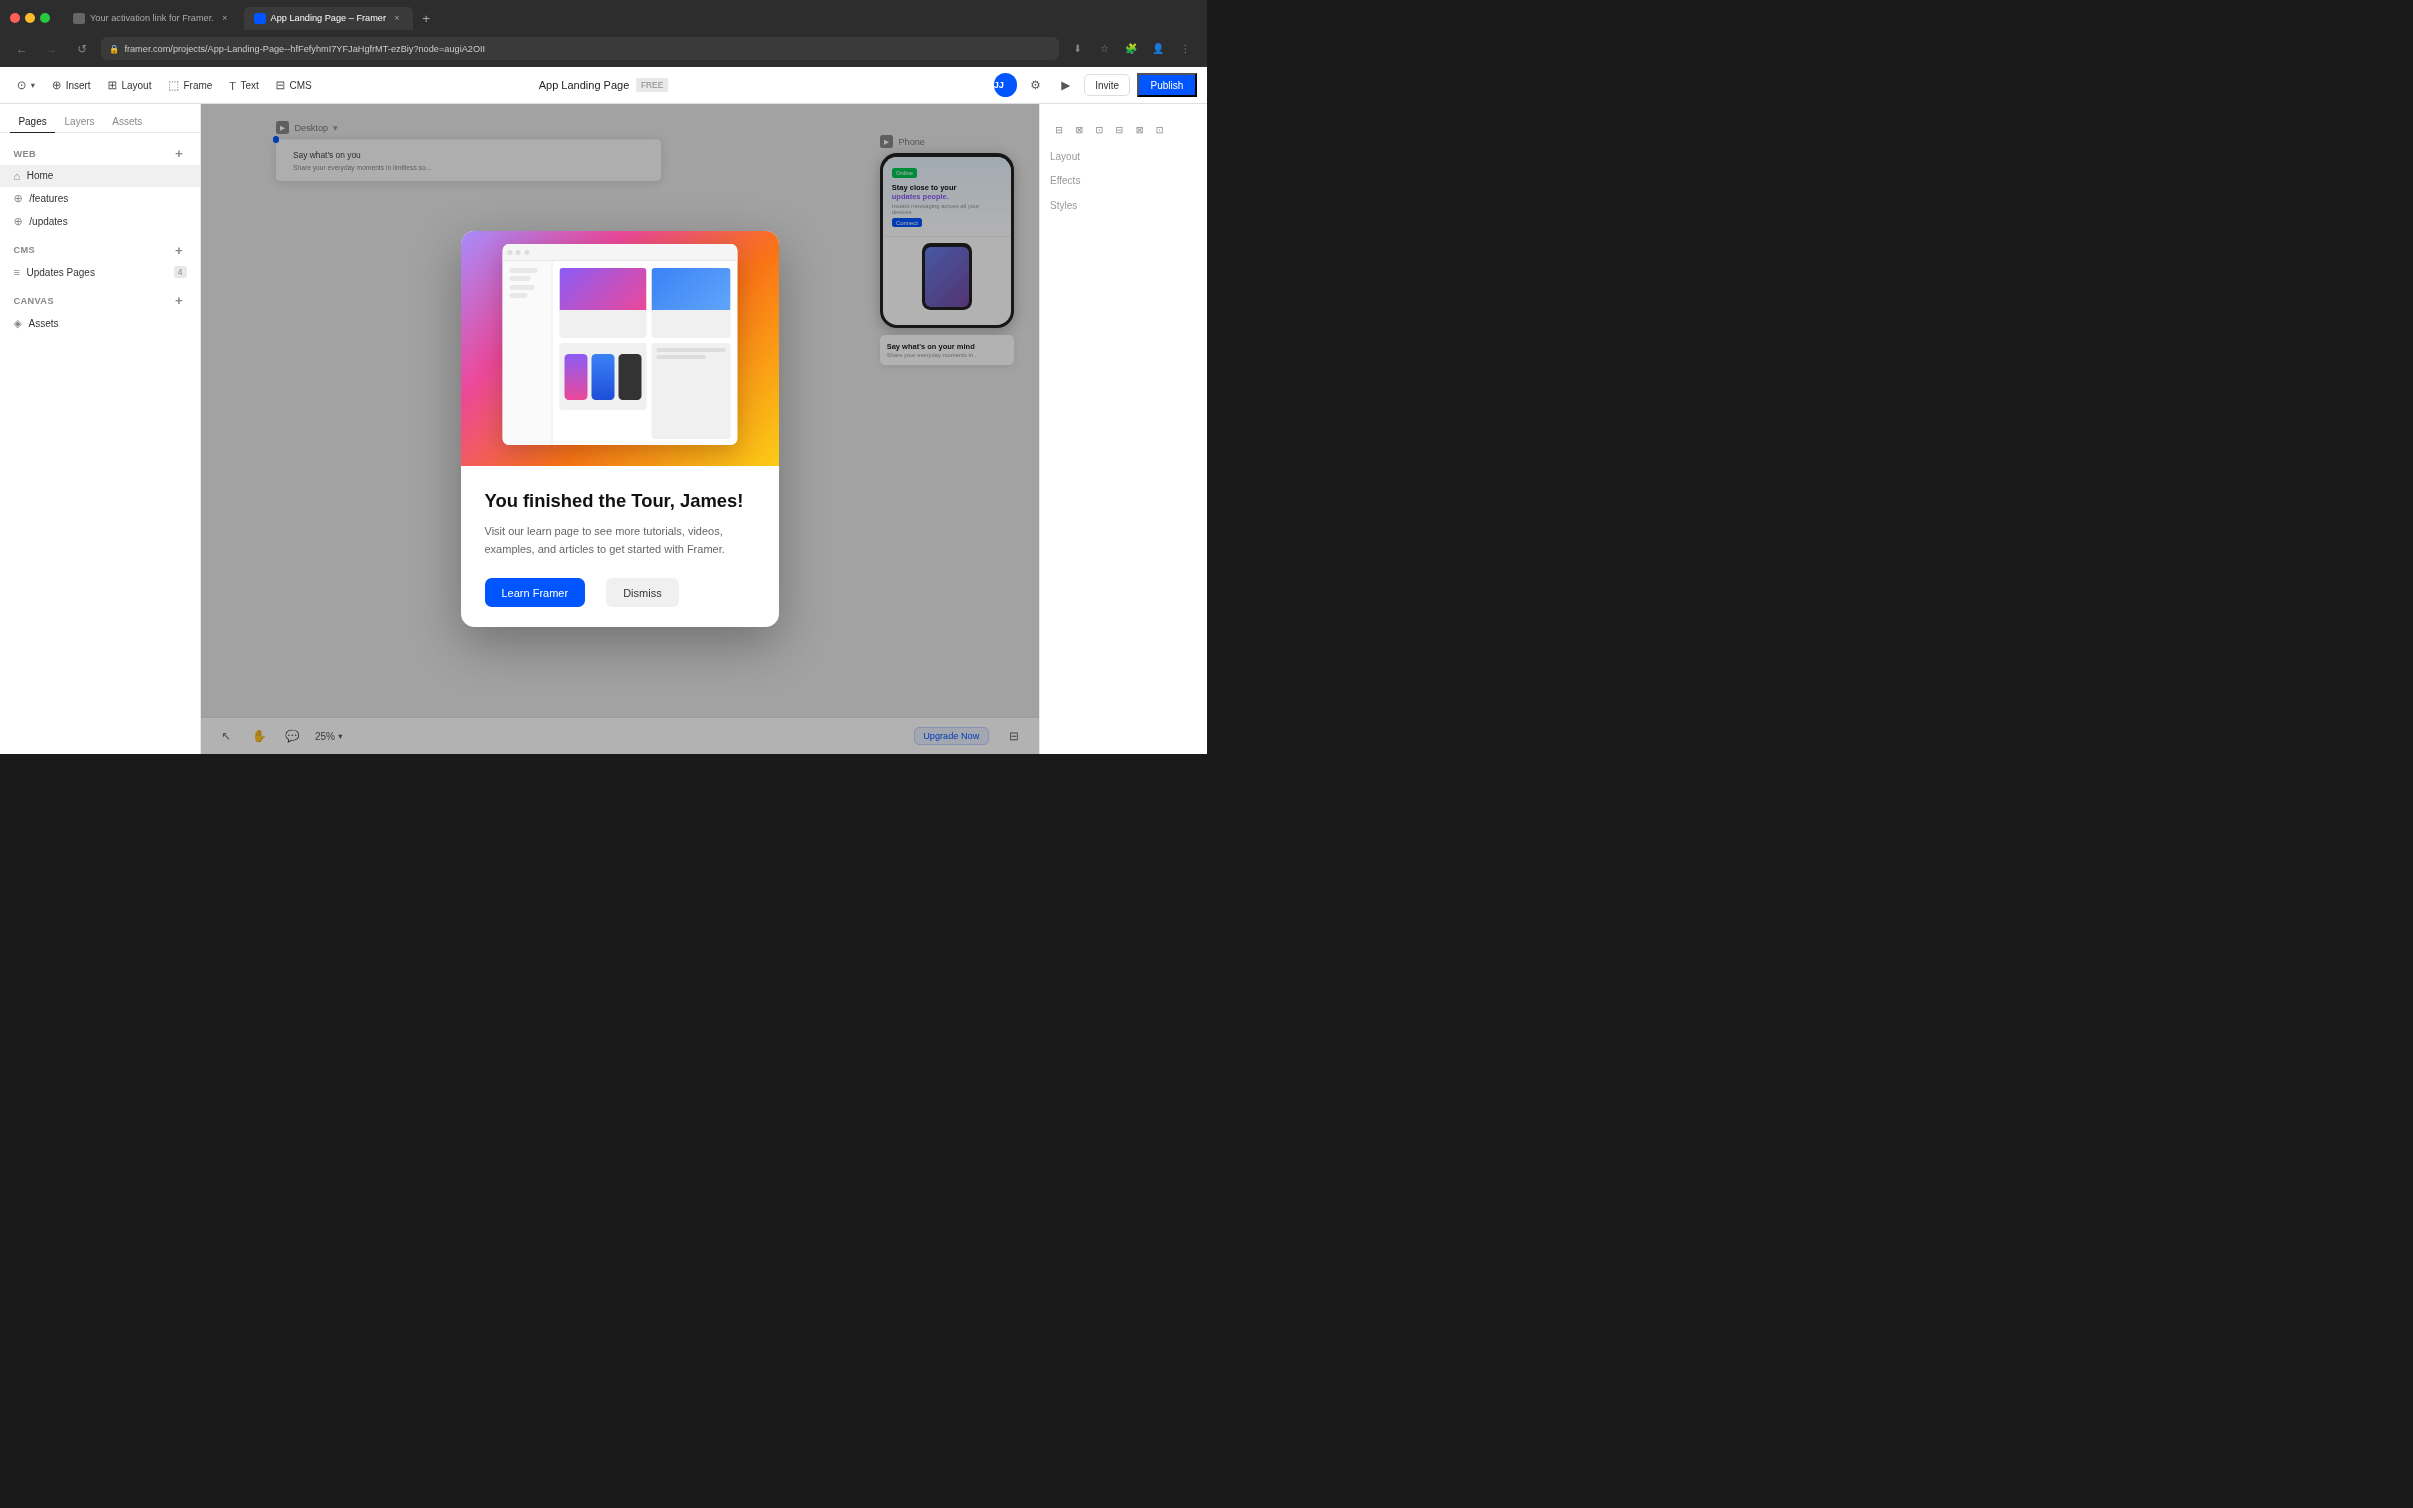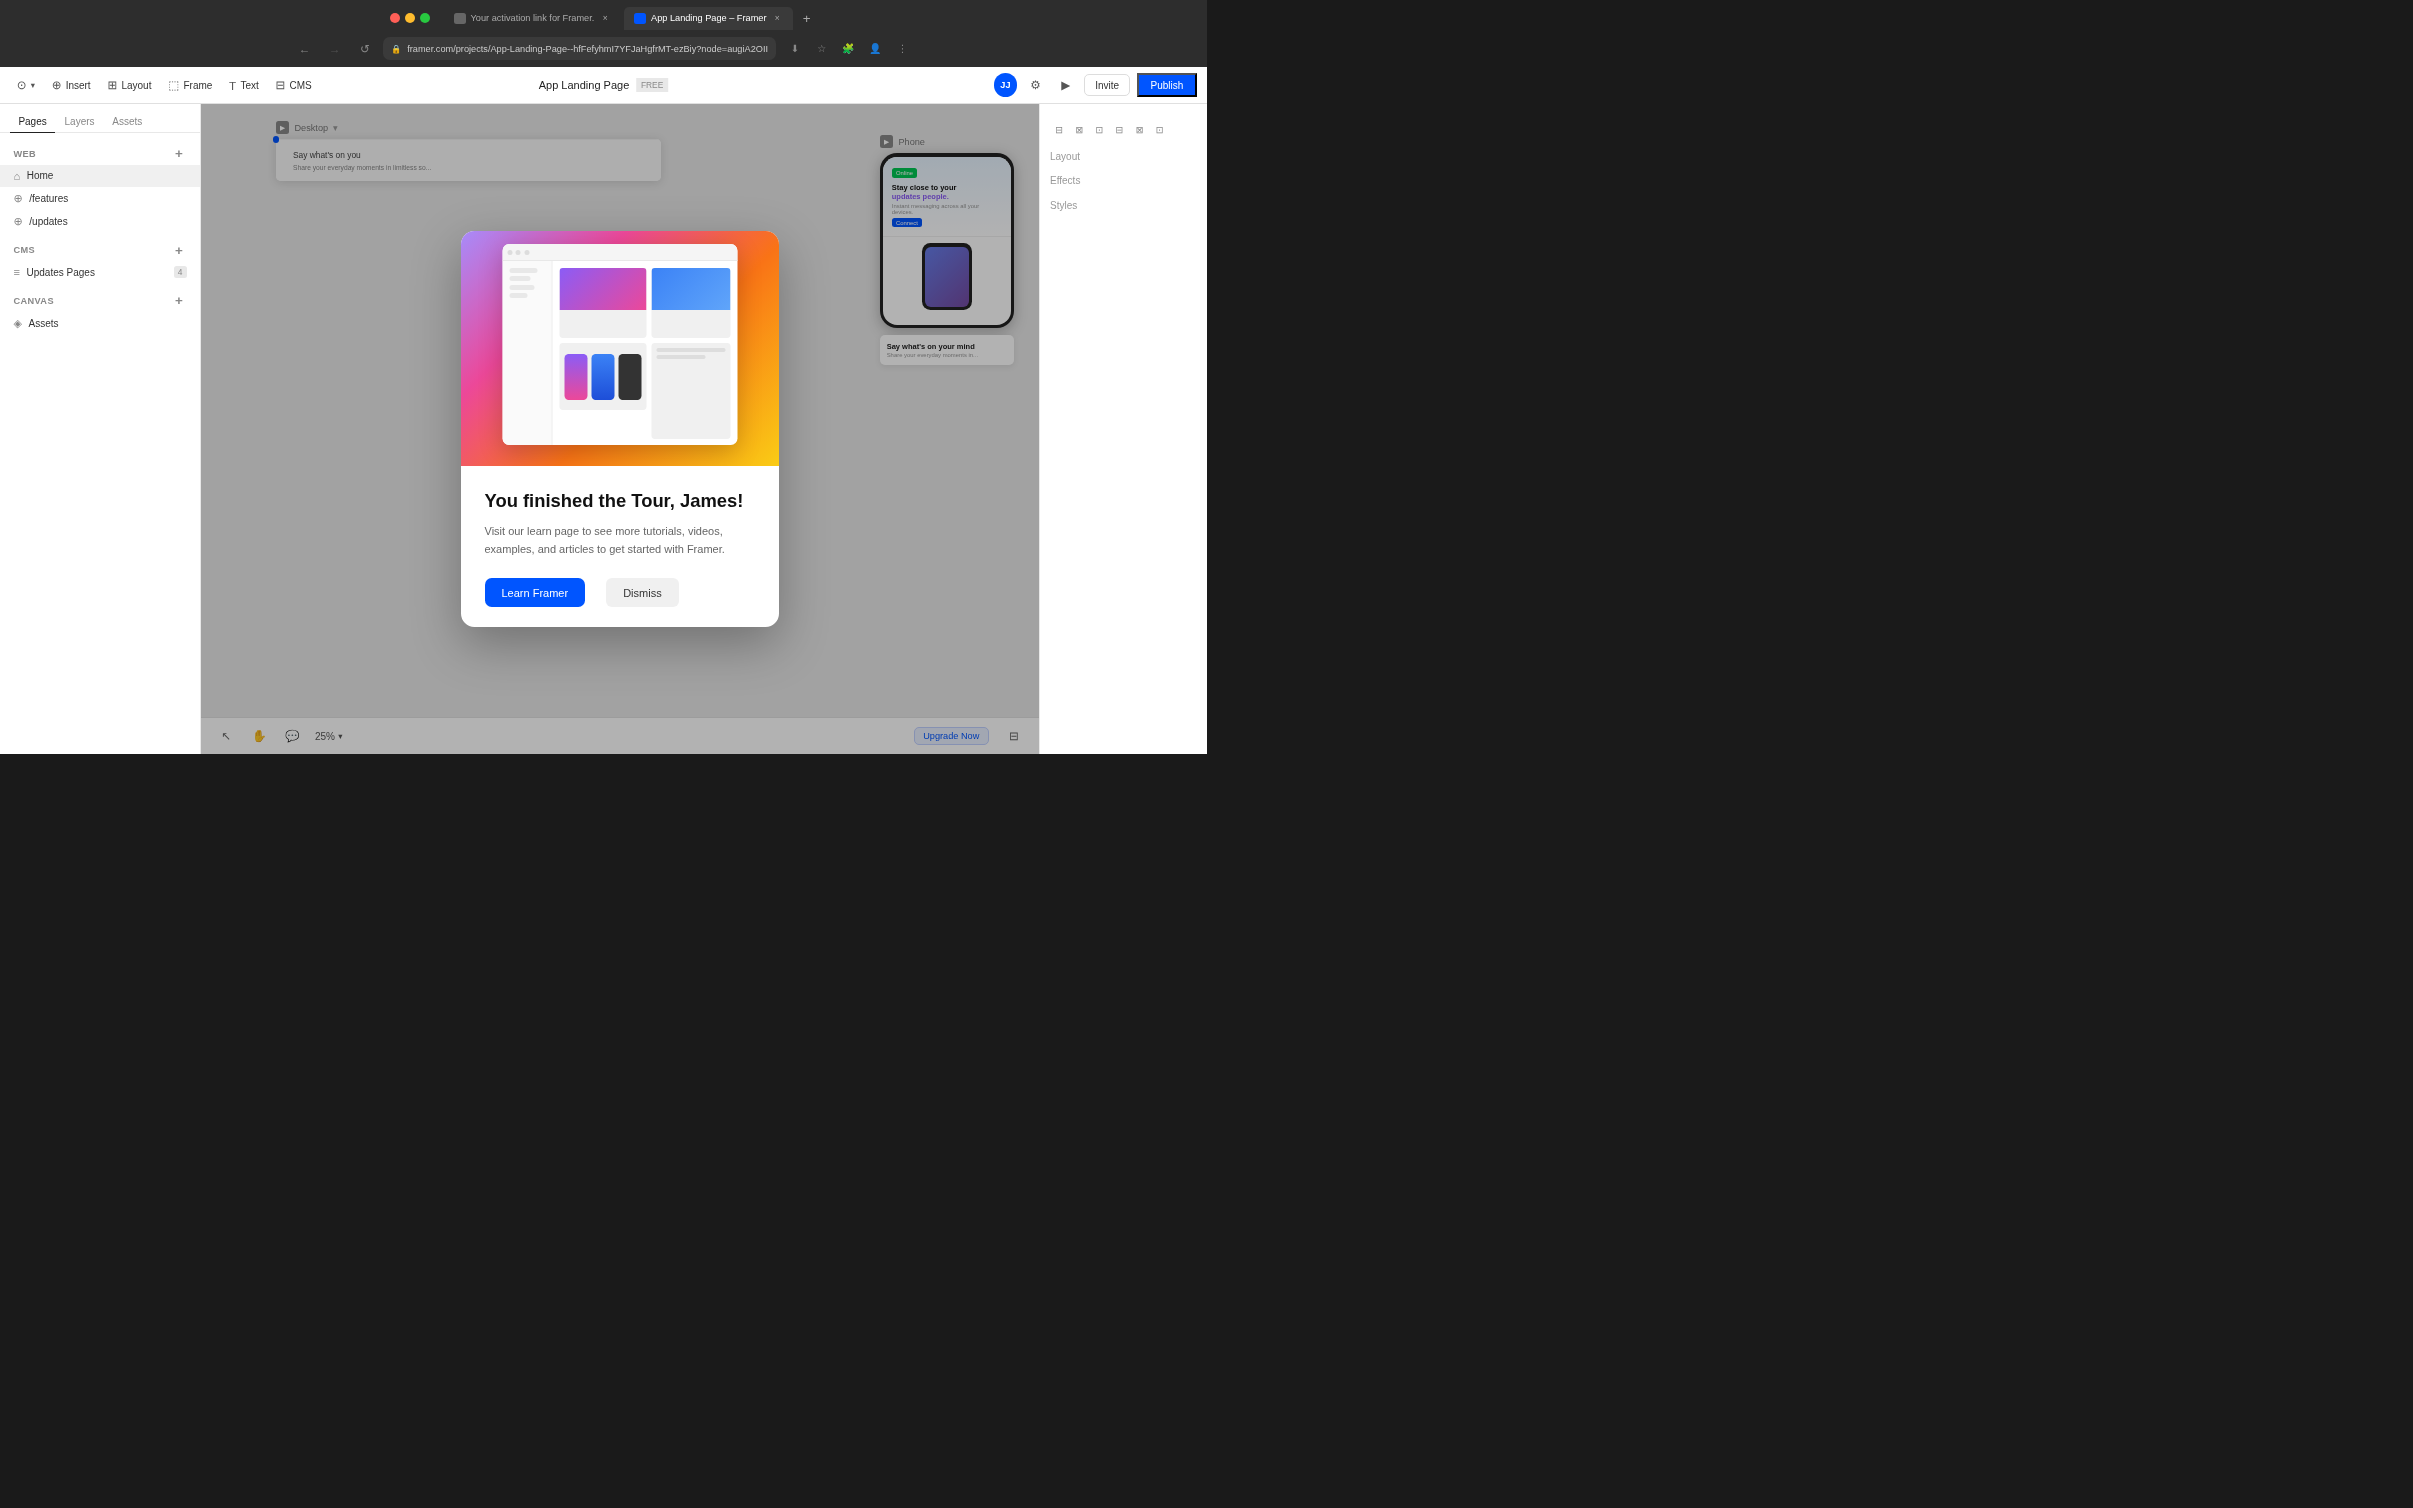--- a/index.html
+++ b/index.html
@@ -11,21 +11,20 @@
       overflow: hidden;
       font-size: 11px;
     }
 
     
     .browser-chrome {
       background: #2d2d2d;
       height: 67px;
       display: flex;
       flex-direction: column;
-      align-items: center;
     }
     .browser-tabs {
       display: flex;
       align-items: center;
       padding: 6.7px 10px 0;
       gap: 3.4px;
       height: 30px;
     }
     .traffic-lights {
       display: flex;
@@ -184,21 +183,21 @@
       gap: 6.7px;
     }
     .avatar {
       width: 23.5px;
       height: 23.5px;
       border-radius: 50%;
       background: #0055ff;
       color: #fff;
       display: flex;
       align-items: center;
-      justify-content: center;
+      justify-content: flex-start;
       font-size: 9.2px;
       font-weight: 600;
     }
     .gear-btn, .play-btn {
       width: 23.5px;
       height: 23.5px;
       display: flex;
       align-items: center;
       justify-content: center;
       border-radius: 5px;

